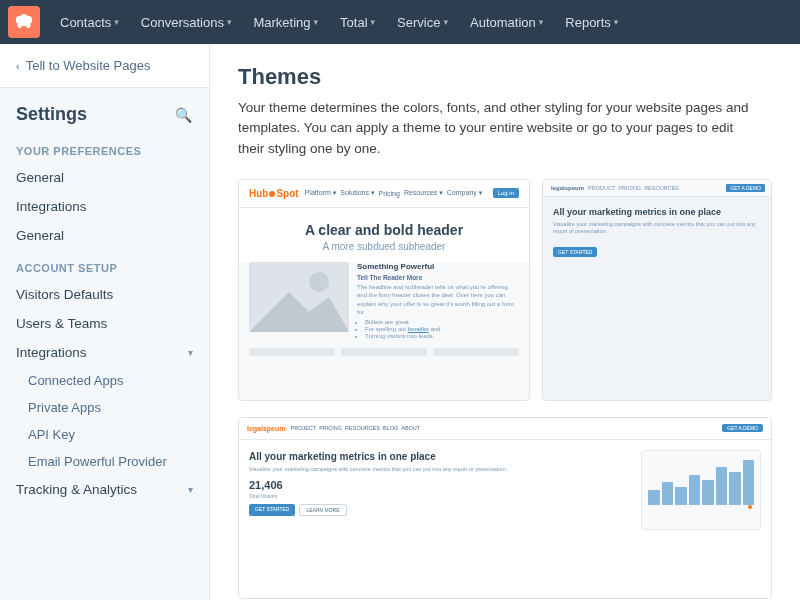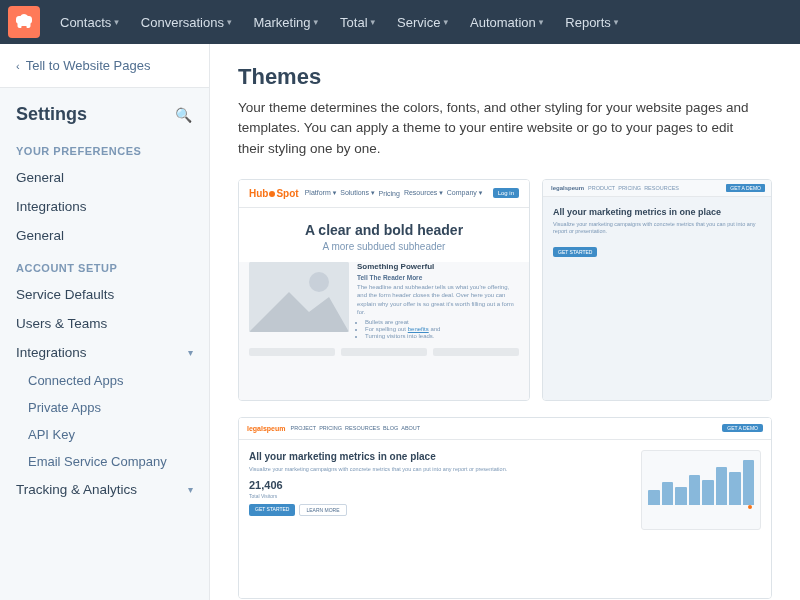--- a/index.html
+++ b/index.html
@@ -490,40 +490,40 @@
     </div>
     <div class="sidebar-item">
       <span>Integrations</span>
     </div>
     <div class="sidebar-item">
       <span>General</span>
     </div>
 
     <div class="sidebar-section-label">Account Setup</div>
     <div class="sidebar-item">
-      <span>Service Defaults</span>
+      <span>Visitors Defaults</span>
     </div>
     <div class="sidebar-item">
       <span>Users &amp; Teams</span>
     </div>
     <div class="sidebar-item">
       <span>Integrations</span>
       <span class="sidebar-chevron">▾</span>
     </div>
     <div class="sidebar-item-sub">
       <span>Connected Apps</span>
     </div>
     <div class="sidebar-item-sub">
       <span>Private Apps</span>
     </div>
     <div class="sidebar-item-sub">
       <span>API Key</span>
     </div>
     <div class="sidebar-item-sub">
-      <span>Email Service Company</span>
+      <span>Email Powerful Provider</span>
     </div>
     <div class="sidebar-item">
       <span>Tracking &amp; Analytics</span>
       <span class="sidebar-chevron">▾</span>
     </div>
 
   </div>
 
   <div class="main-content">
 

